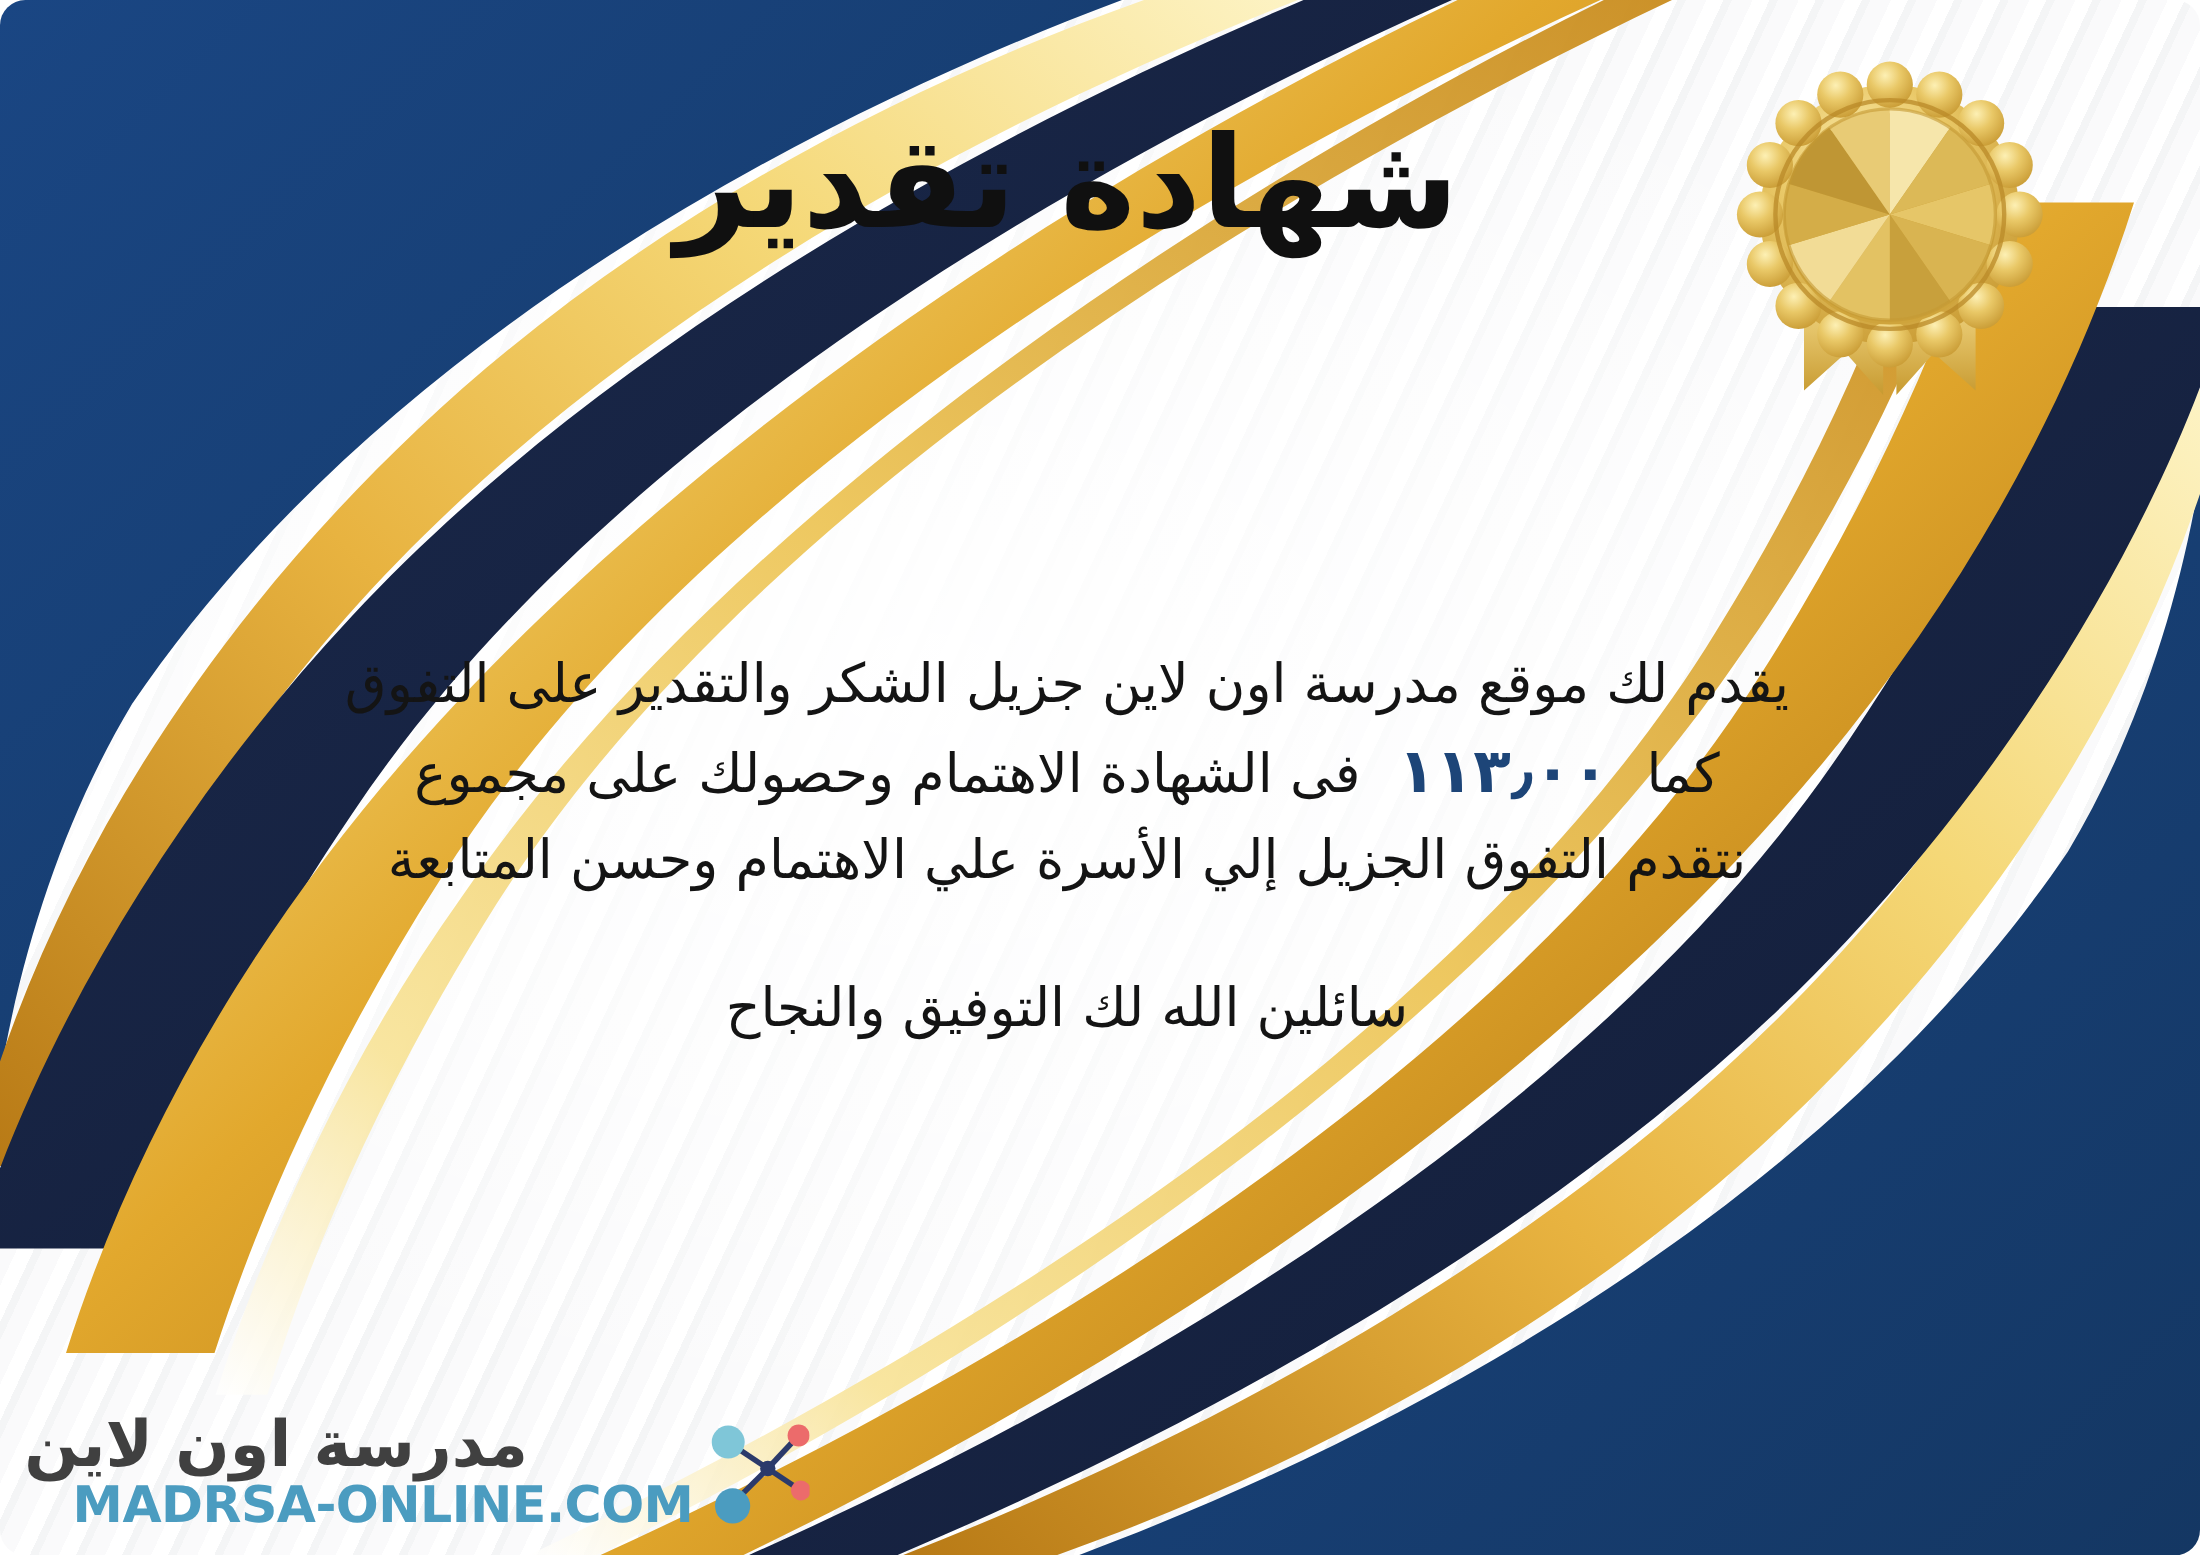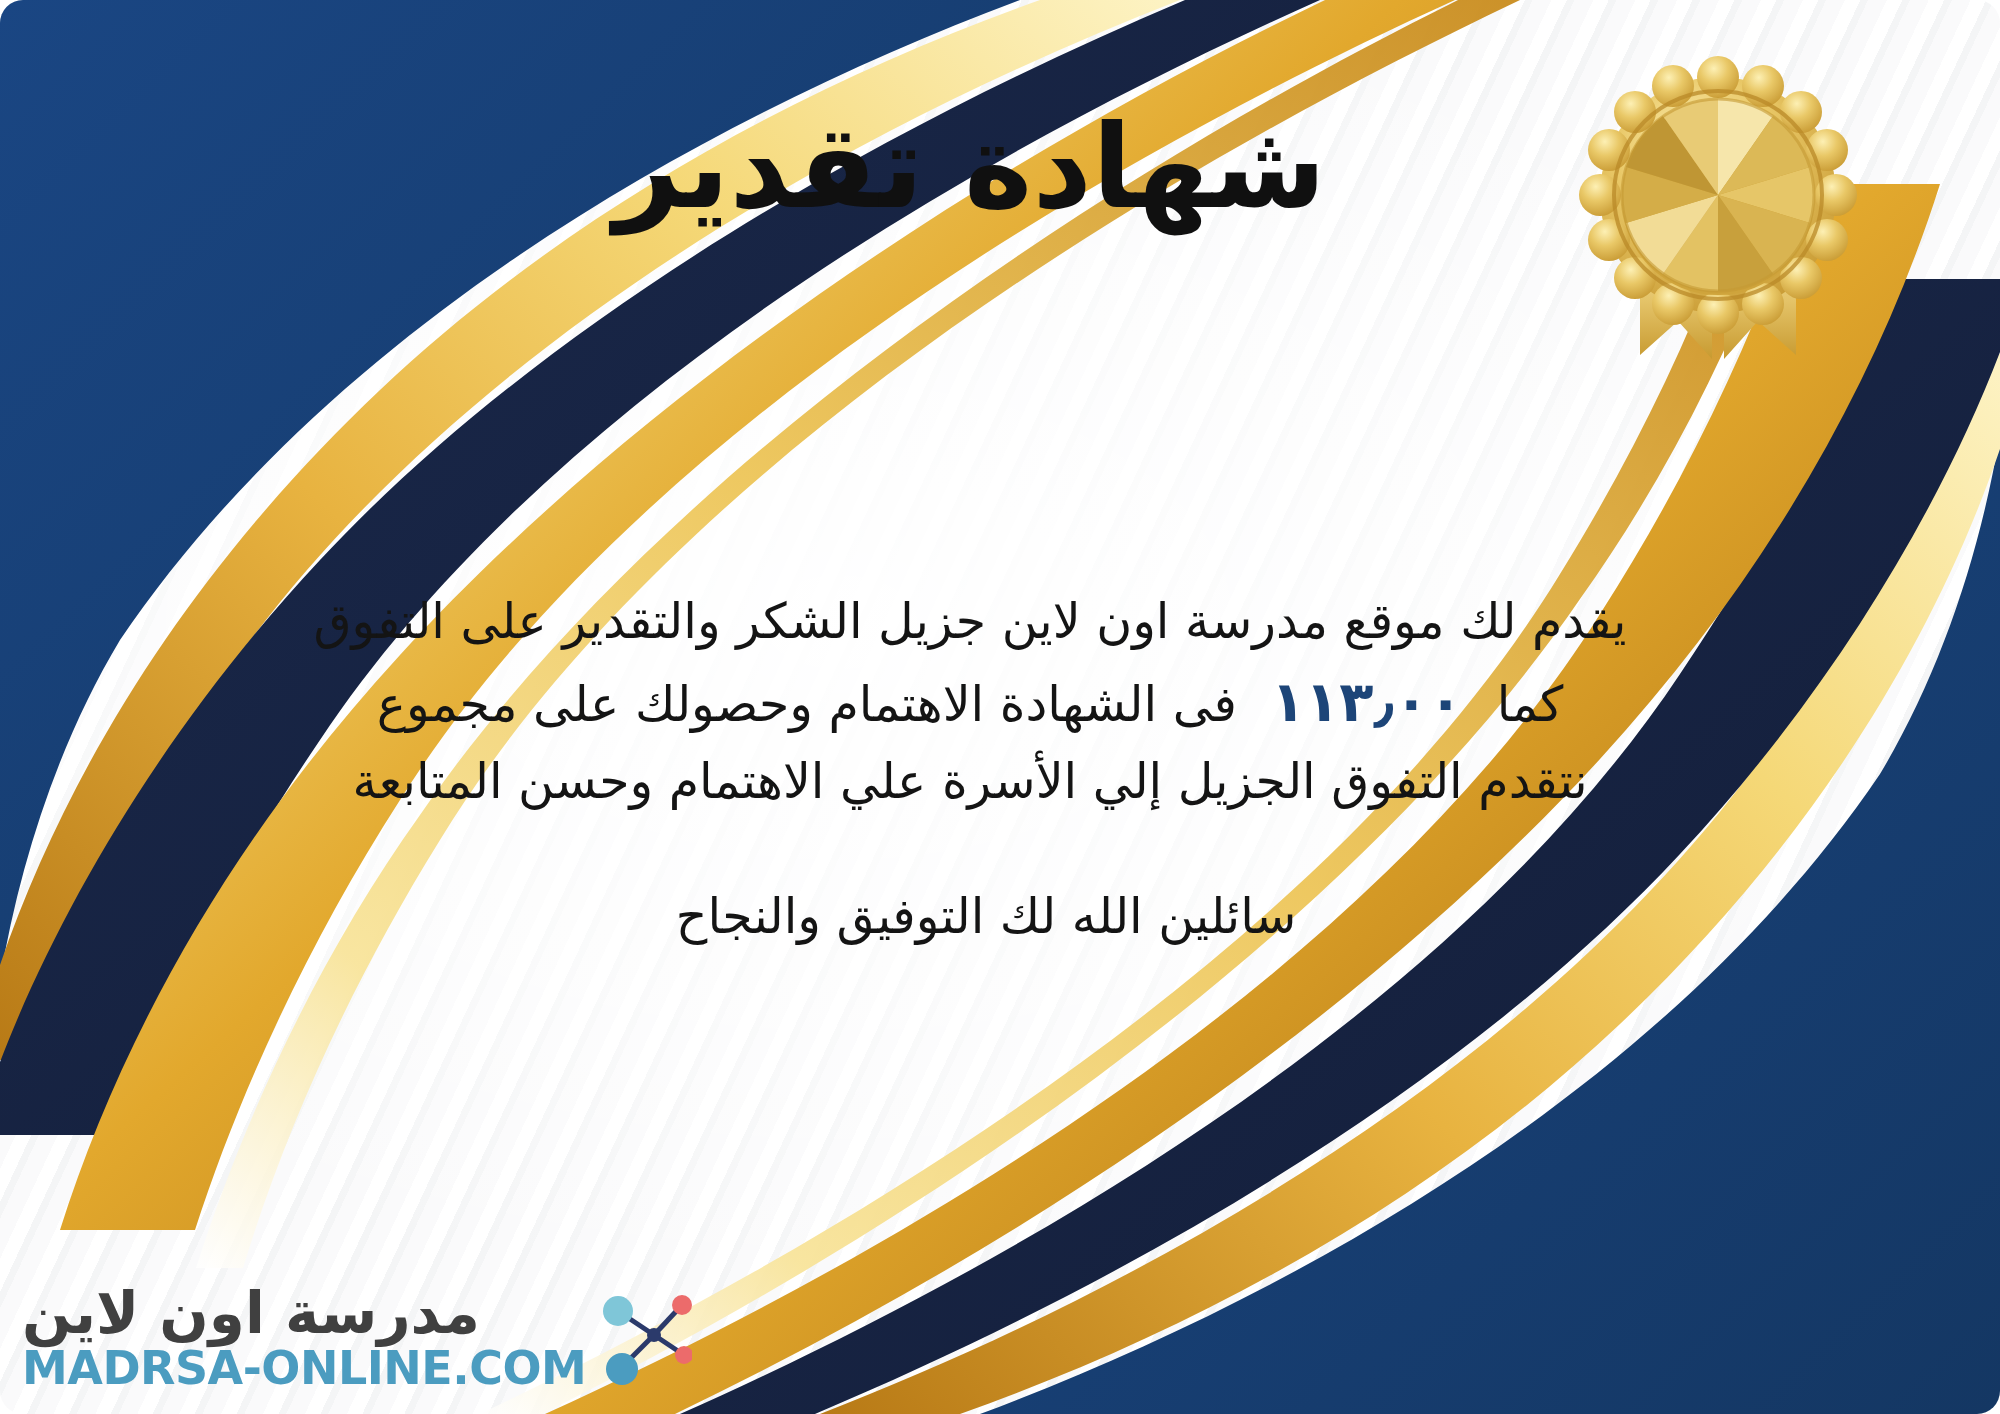--- a/index.html
+++ b/index.html
@@ -95,21 +95,21 @@
     color:#1d4578;
     font-weight:700;
     font-size:56px;
     padding:0 34px;
     letter-spacing:1px;
     text-align:center;
   }
 
   .closing-line {
     position:absolute;
-    top:880px; left:16px; width:100%;
+    top:880px; left:0; width:100%;
     font-size:49px;
     line-height:1.5;
     color:#141414;
     font-family:"DejaVu Sans","Liberation Sans",sans-serif;
   }
 
   
   .brand {
     position:absolute;
     left:22px; bottom:20px;
@@ -121,20 +121,21 @@
   .brand-text { display:flex; flex-direction:column; align-items:flex-start; }
   .brand-ar {
     font-size:58px; font-weight:700; color:#404040;
     direction:rtl; line-height:1.05;
     font-family:"DejaVu Sans","Liberation Sans",sans-serif;
   }
   .brand-url {
     font-size:46px; font-weight:700; color:#4b9cc0;
     letter-spacing:-0.5px; line-height:1.1;
     font-family:"DejaVu Sans","Liberation Sans",sans-serif;
+    margin-left:44px;
   }
 </style>
 </head>
 <body>
 
 <div id="certificate">
 
   <div class="paper-texture"></div>
   <div class="paper-sheen"></div>
 

